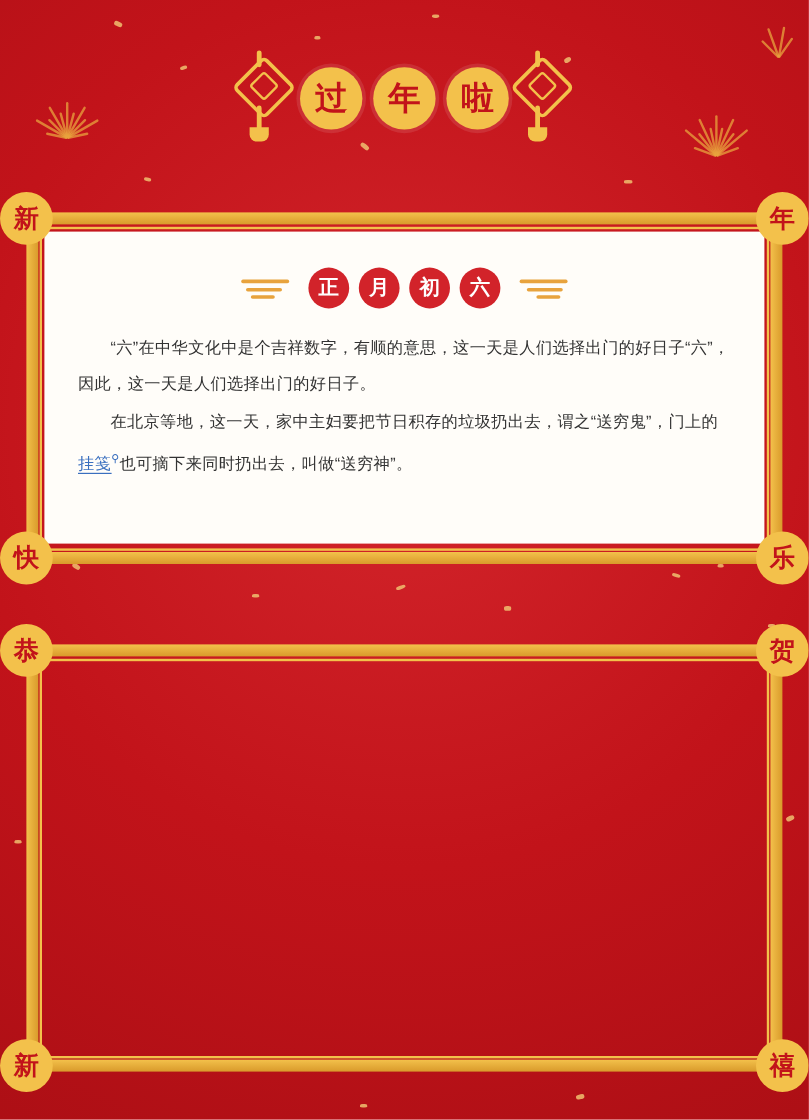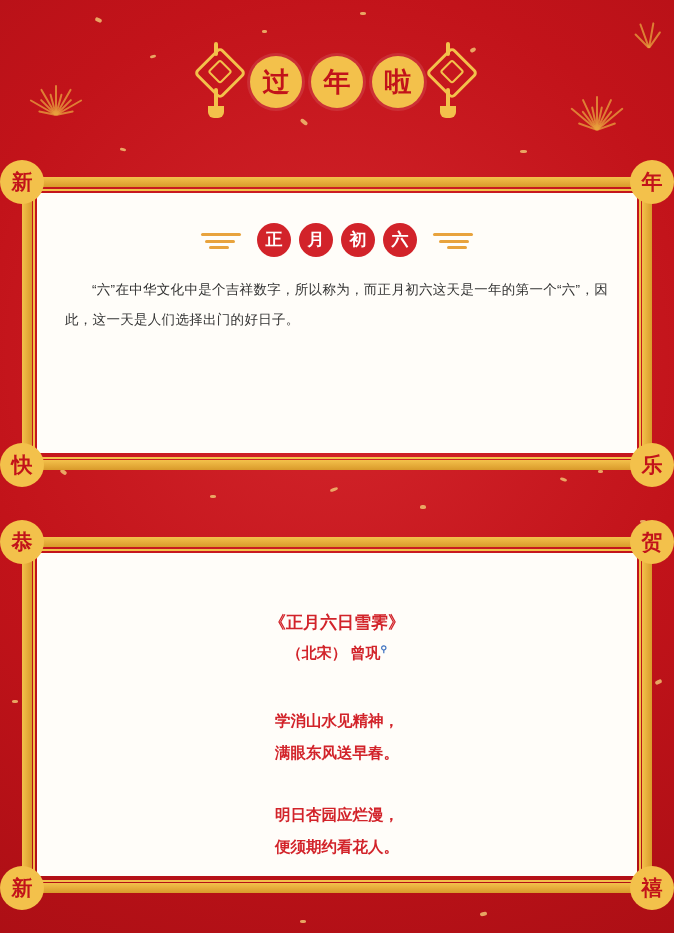--- a/index.html
+++ b/index.html
@@ -366,38 +366,28 @@
         <div class="date-pill">正</div>
         <div class="date-pill">月</div>
         <div class="date-pill">初</div>
         <div class="date-pill">六</div>
         <div class="cloud">
             <span></span>
             <span></span>
             <span></span>
           </div>
       </div>
-      <p class="body-text">“六”在中华文化中是个吉祥数字，所以称为，而正月初六这天是一年的第一个“六”，因此，这一天是人们选择出门的好日子。</p>
+      <p class="body-text">“六”在中华文化中是个吉祥数字，有顺的意思，这一天是人们选择出门的好日子“六”，因此，这一天是人们选择出门的好日子。</p>
+      <p class="body-text"><span>在北京等地，这一天，家中主妇要把节日积存的垃圾扔出去，谓之“送穷鬼”，门上的</span><a class="link" href="#">挂笺</a><span class="sup-search">⚲</span><span>也可摘下来同时扔出去，叫做“送穷神”。</span></p>
     </div>
   </div>
 
   <div class="bar-h" style="left:22px;top:537px;width:630px;"></div>
   <div class="bar-h" style="left:22px;top:883px;width:630px;"></div>
   <div class="bar-v" style="left:22px;top:537px;height:356px;"></div>
   <div class="bar-v" style="left:642px;top:537px;height:356px;"></div>
   <div class="bar-in-h" style="left:33px;top:549px;width:608px;"></div>
   <div class="bar-in-h" style="left:33px;top:880px;width:608px;"></div>
   <div class="bar-in-v" style="left:33px;top:549px;height:331px;"></div>
   <div class="bar-in-v" style="left:639px;top:549px;height:331px;"></div>
 
-  <div class="card" style="left:37px;top:553px;width:600px;height:323px;">
-    <div class="card-inner poem">
-      <div class="poem-title">《正月六日雪霁》</div>
-      <div class="poem-author"><span>（北宋） 曾巩</span><span class="sup-search">⚲</span></div>
-      <div class="poem-line">学消山水见精神，</div>
-      <div class="poem-line">满眼东风送早春。</div>
-      <div class="poem-gap"></div>
-      <div class="poem-line">明日杏园应烂漫，</div>
-      <div class="poem-line">便须期约看花人。</div>
-    </div>
-  </div>
 
 </div>
 
 </body></html>

